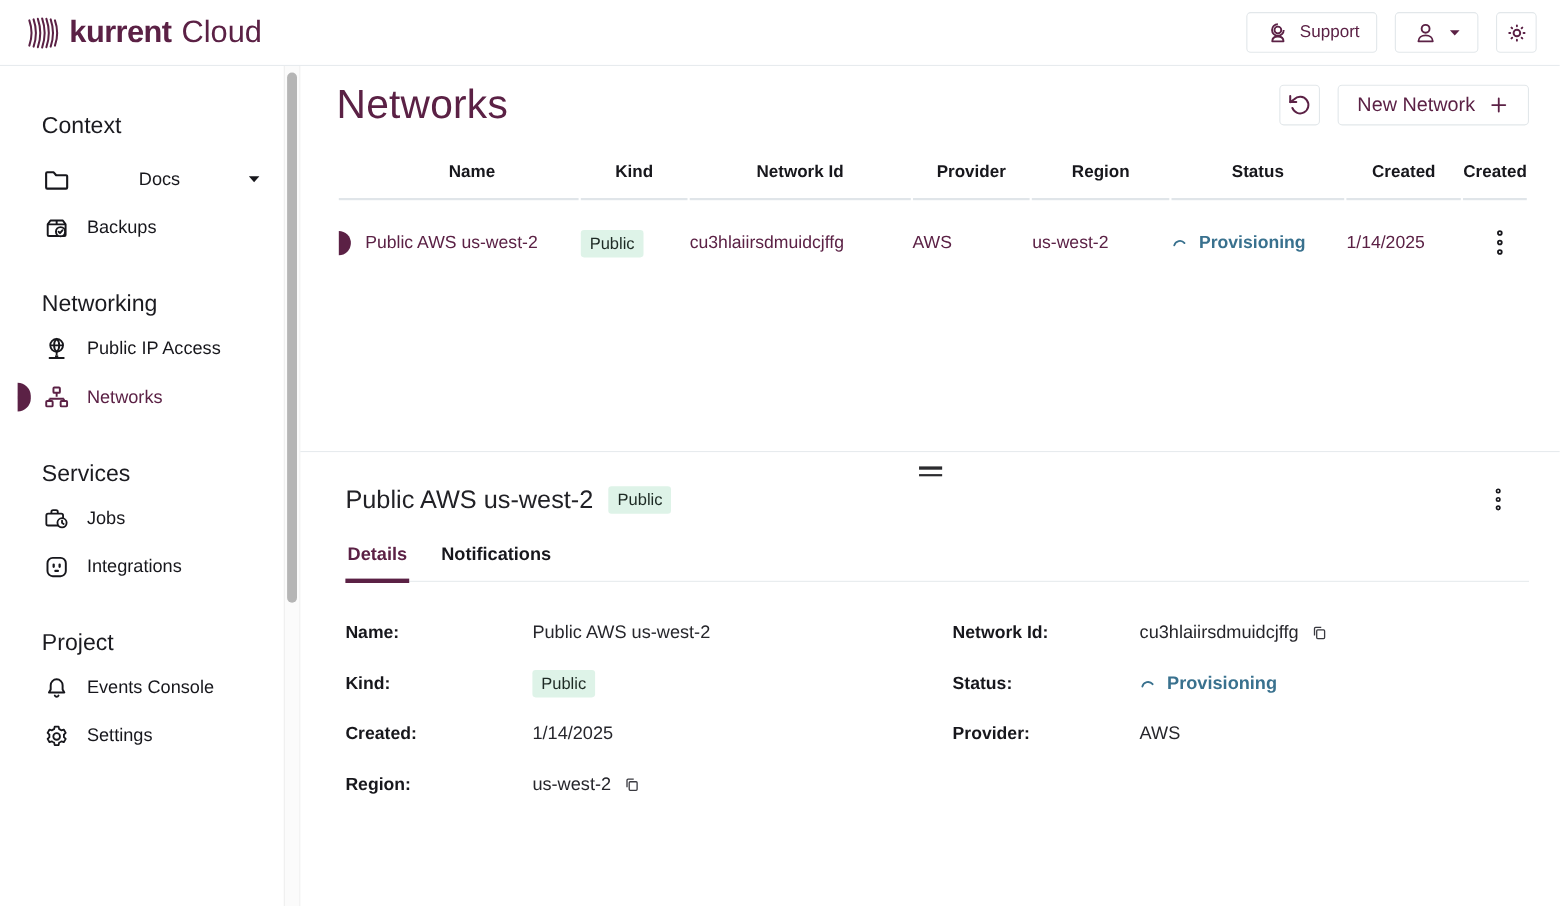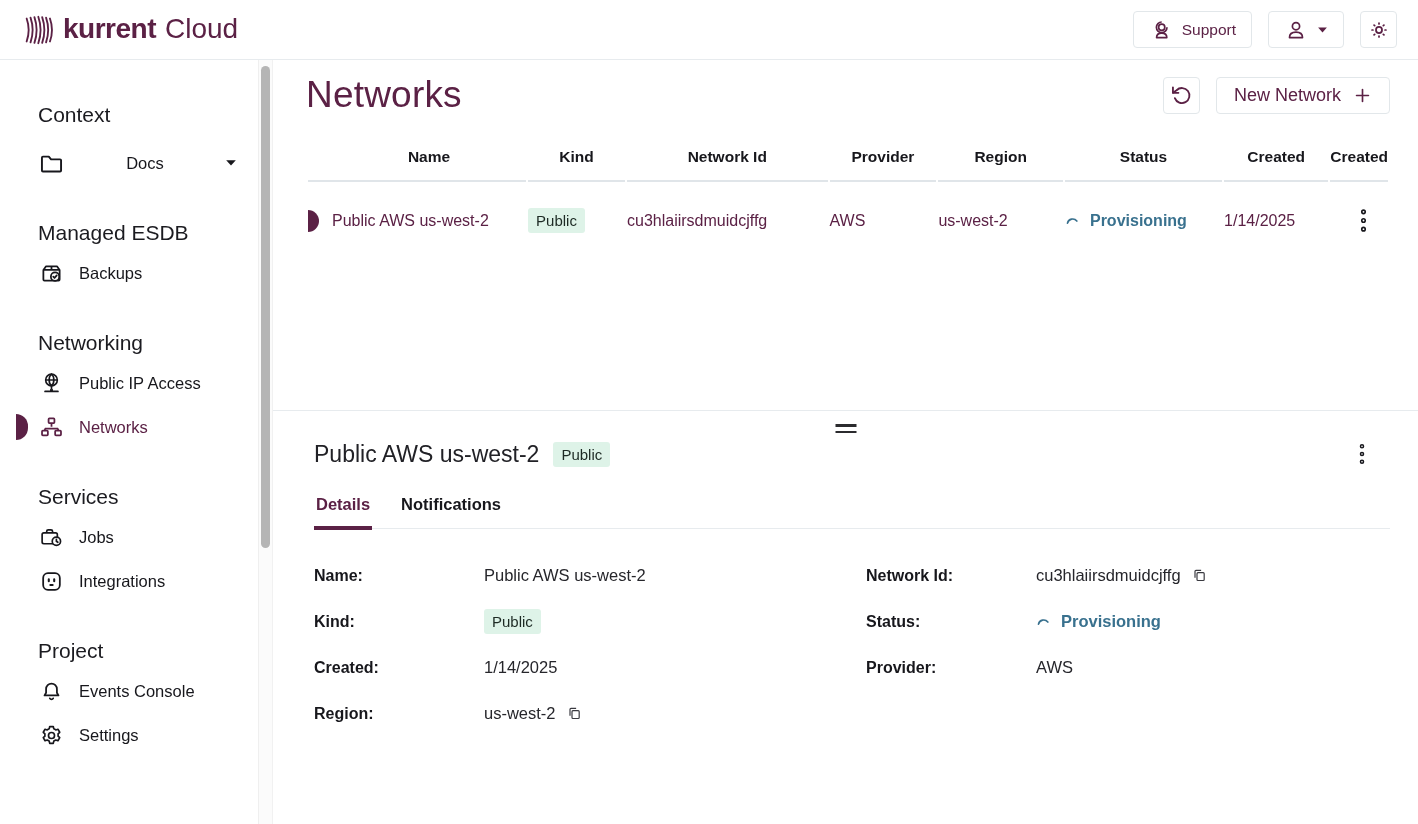--- a/index.html
+++ b/index.html
@@ -198,21 +198,20 @@
         </svg>
       </span>
       <span class="sel-label">Docs</span>
       <span>
         <svg width="12" height="8" viewBox="0 0 12 8">
             <path d="M1.2 1.2 L6 6.6 L10.8 1.2 z" fill="#17171c"></path>
           </svg>
       </span>
     </div>
 
-    <div class="side-heading">Managed ESDB</div>
     <div class="side-item">
       <span class="ic">
         <svg width="25" height="25" viewBox="0 0 24 24" fill="none" stroke="#17171c" stroke-width="1.7" stroke-linejoin="round">
           <path d="M4.2 8.6 l2.4-3.4 h10.8 l2.4 3.4 v9.2 a1 1 0 0 1-1 1 h-13.6 a1 1 0 0 1-1-1 z"></path>
           <path d="M4.2 8.6 h15.6 M12 5.2 v3.4"></path>
           <circle cx="15.4" cy="15" r="4" fill="#fff"></circle>
           <path d="M13.7 15.1 l1.2 1.2 2.1-2.5" stroke-linecap="round"></path>
         </svg>
       </span>
       <span>Backups</span>

